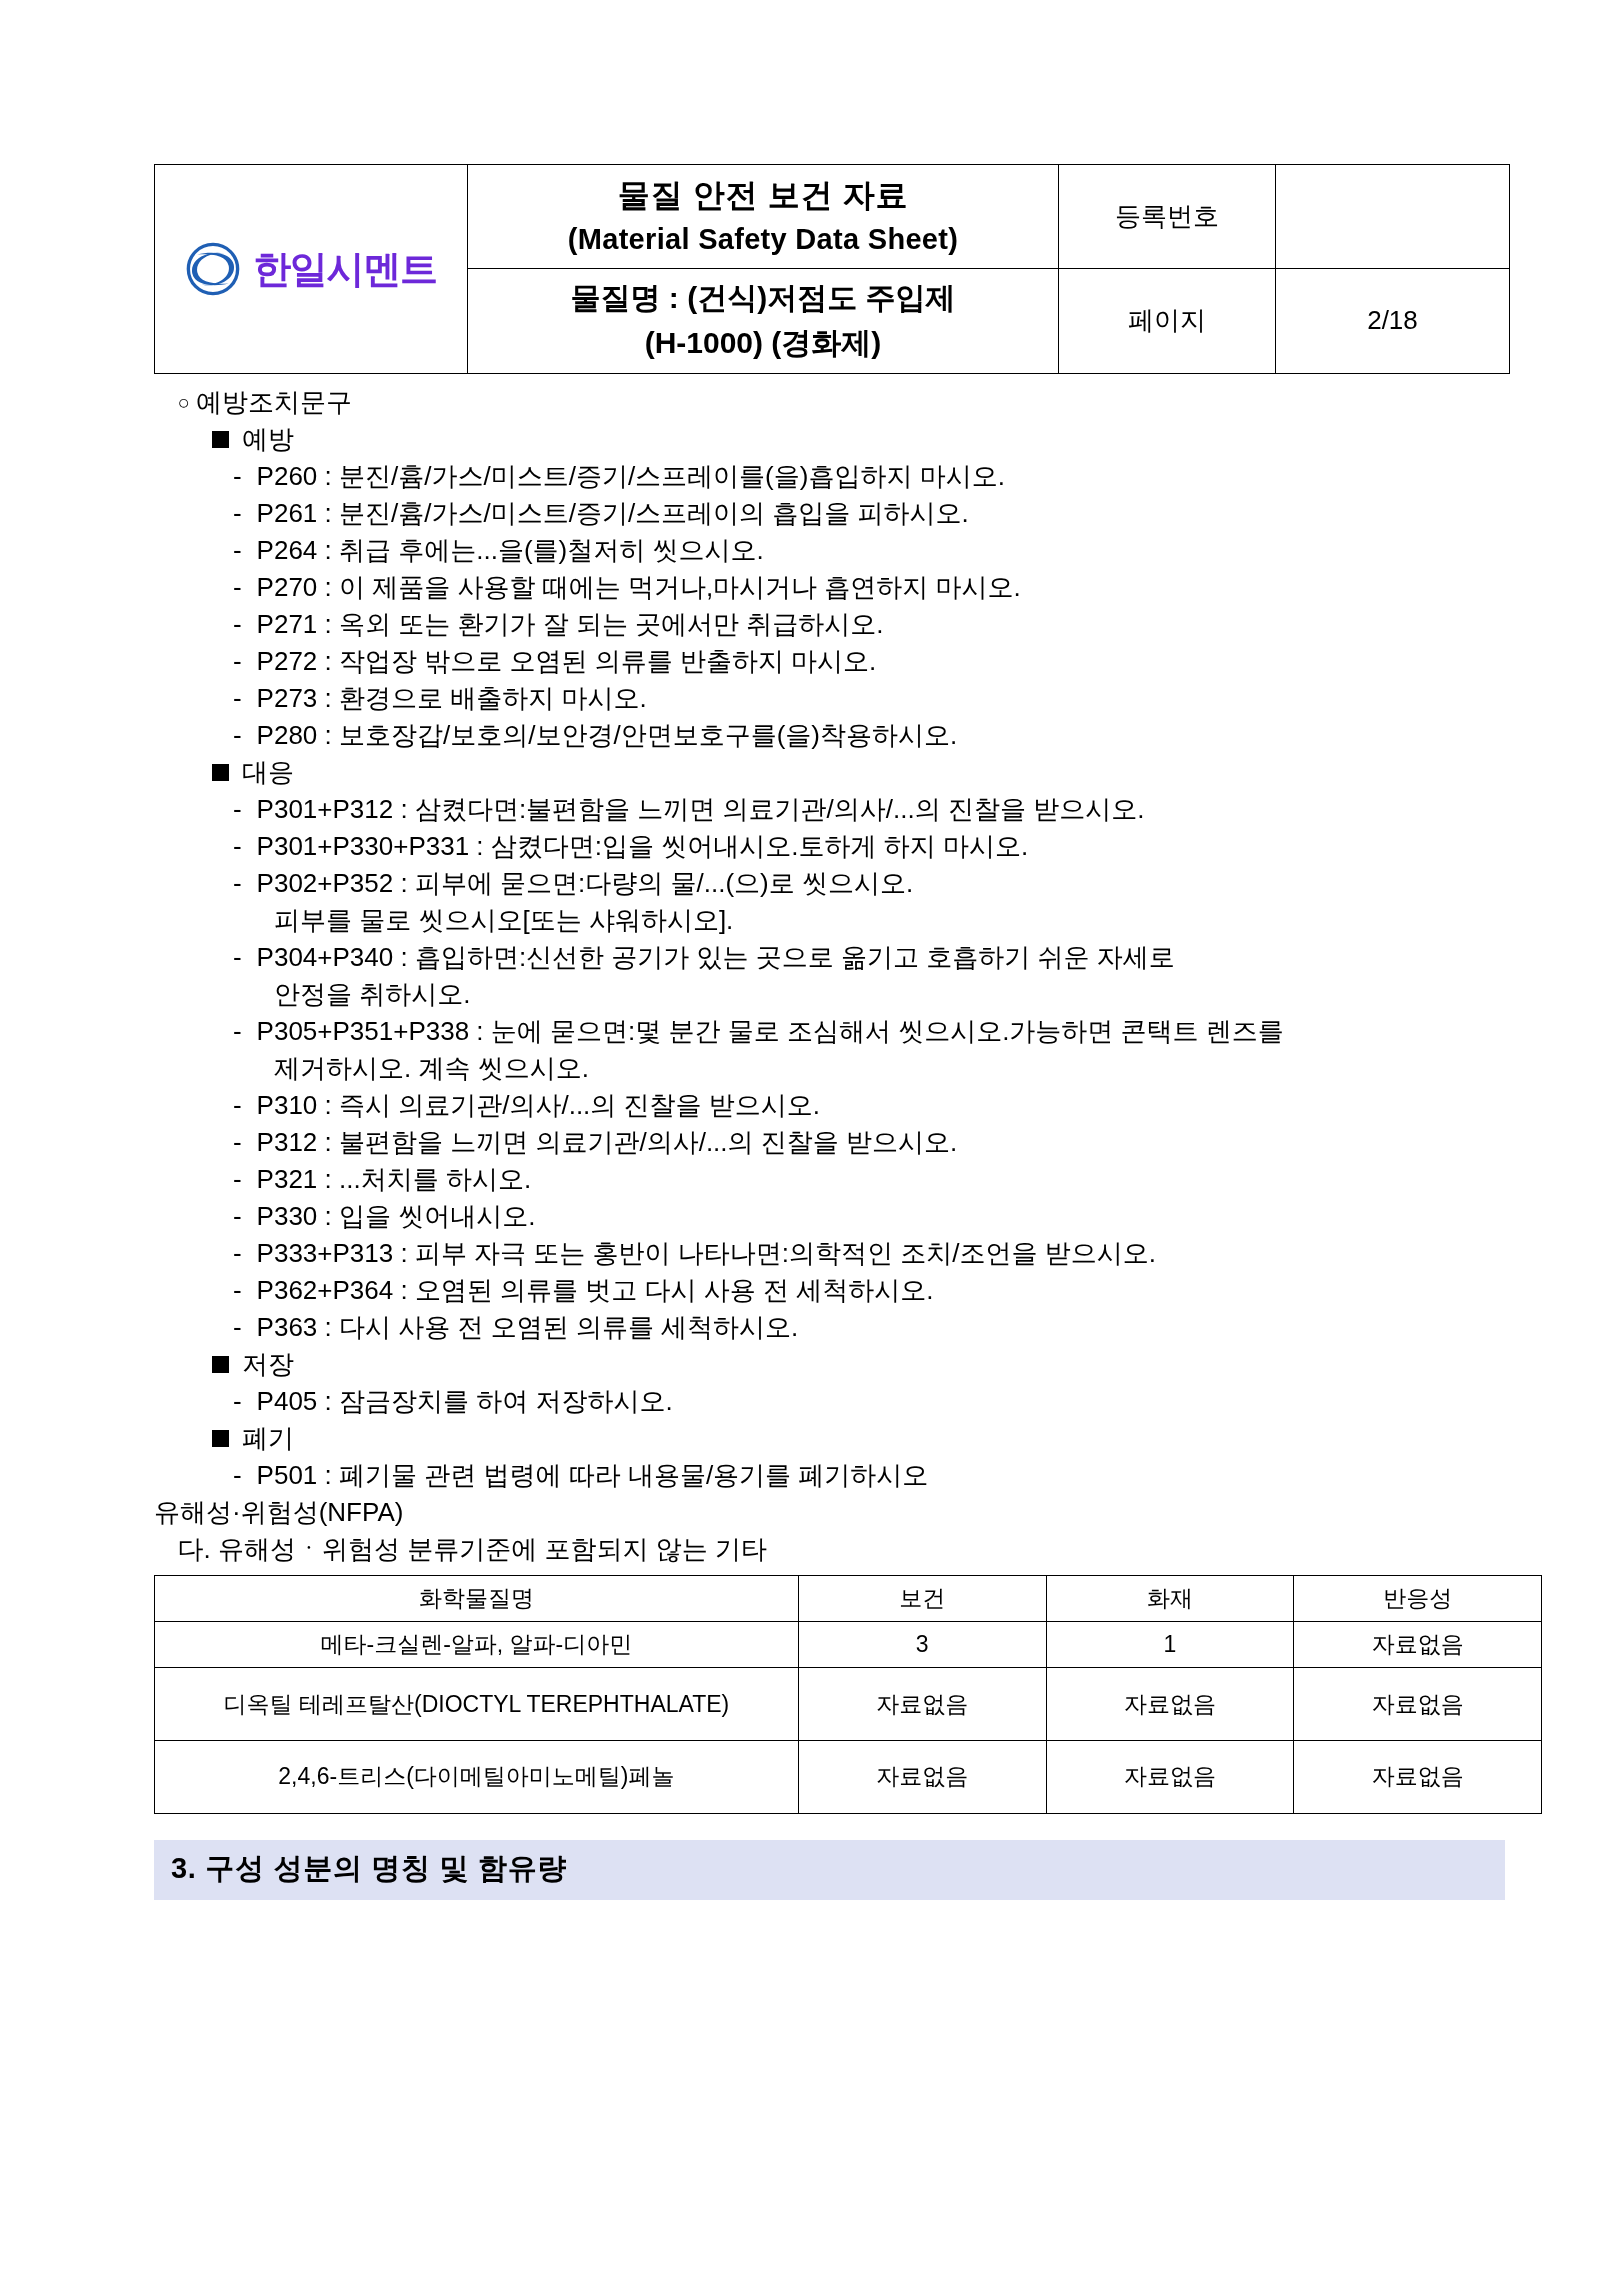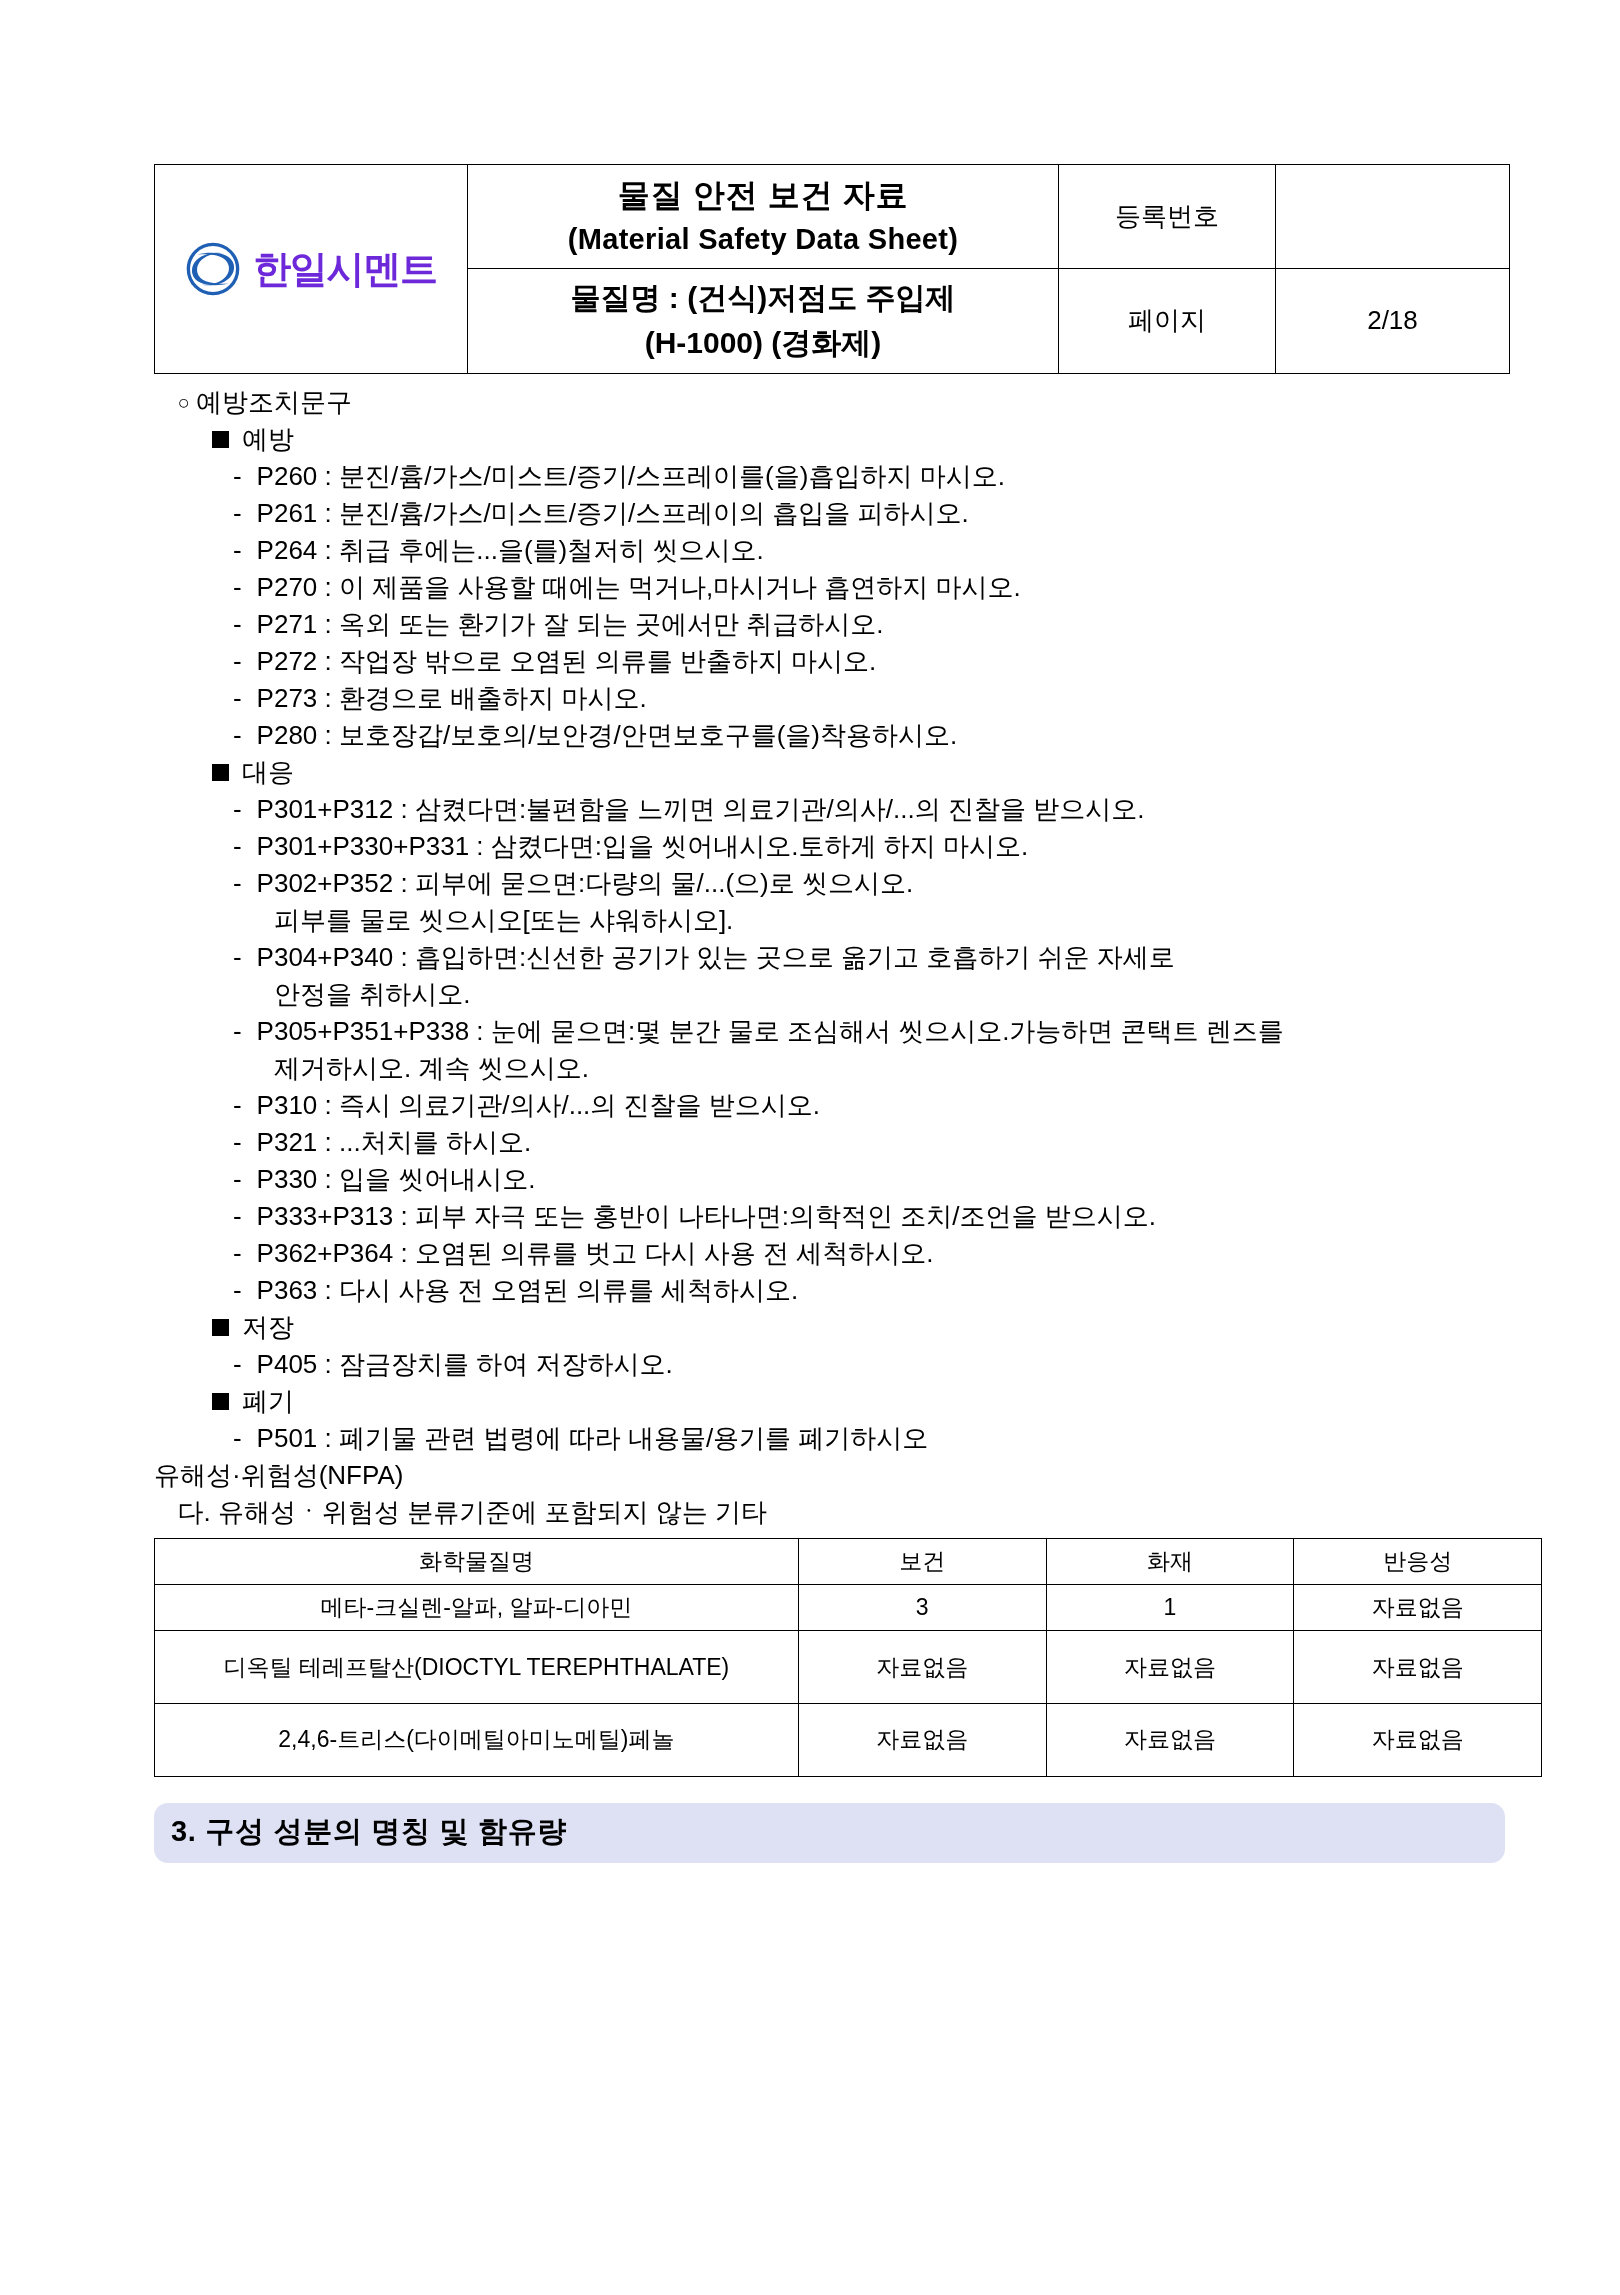--- a/index.html
+++ b/index.html
@@ -195,21 +195,20 @@
   .section-banner {
     width: 1351px;
     box-sizing: border-box;
     background: #dde1f3;
     margin-top: 26px;
     padding: 9.2px 17px 10.5px 17px;
     font-size: 29px;
     font-weight: 700;
     letter-spacing: 0.7px;
     white-space: nowrap;
-    border-radius: 14px;
   }
 </style>
 </head>
 <body>
 
 <div class="page">
 
   <table class="header-table">
     <tbody>
       <tr>
@@ -270,20 +269,21 @@
         <div class="ln lvl-square"><span class="bullet-square"></span><span class="ln-txt">대응</span></div>
         <div class="ln lvl-dash"><span class="bullet-dash">-</span><span class="ln-txt">P301+P312 : 삼켰다면:불편함을 느끼면 의료기관/의사/...의 진찰을 받으시오.</span></div>
         <div class="ln lvl-dash"><span class="bullet-dash">-</span><span class="ln-txt">P301+P330+P331 : 삼켰다면:입을 씻어내시오.토하게 하지 마시오.</span></div>
         <div class="ln lvl-dash"><span class="bullet-dash">-</span><span class="ln-txt">P302+P352 : 피부에 묻으면:다량의 물/...(으)로 씻으시오.</span></div>
         <div class="ln lvl-cont"><span class="ln-txt">피부를 물로 씻으시오[또는 샤워하시오].</span></div>
         <div class="ln lvl-dash"><span class="bullet-dash">-</span><span class="ln-txt">P304+P340 : 흡입하면:신선한 공기가 있는 곳으로 옮기고 호흡하기 쉬운 자세로</span></div>
         <div class="ln lvl-cont"><span class="ln-txt">안정을 취하시오.</span></div>
         <div class="ln lvl-dash"><span class="bullet-dash">-</span><span class="ln-txt">P305+P351+P338 : 눈에 묻으면:몇 분간 물로 조심해서 씻으시오.가능하면 콘택트 렌즈를</span></div>
         <div class="ln lvl-cont"><span class="ln-txt">제거하시오. 계속 씻으시오.</span></div>
         <div class="ln lvl-dash"><span class="bullet-dash">-</span><span class="ln-txt">P310 : 즉시 의료기관/의사/...의 진찰을 받으시오.</span></div>
+        <div class="ln lvl-dash"><span class="bullet-dash">-</span><span class="ln-txt">P312 : 불편함을 느끼면 의료기관/의사/...의 진찰을 받으시오.</span></div>
         <div class="ln lvl-dash"><span class="bullet-dash">-</span><span class="ln-txt">P321 : ...처치를 하시오.</span></div>
         <div class="ln lvl-dash"><span class="bullet-dash">-</span><span class="ln-txt">P330 : 입을 씻어내시오.</span></div>
         <div class="ln lvl-dash"><span class="bullet-dash">-</span><span class="ln-txt">P333+P313 : 피부 자극 또는 홍반이 나타나면:의학적인 조치/조언을 받으시오.</span></div>
         <div class="ln lvl-dash"><span class="bullet-dash">-</span><span class="ln-txt">P362+P364 : 오염된 의류를 벗고 다시 사용 전 세척하시오.</span></div>
         <div class="ln lvl-dash"><span class="bullet-dash">-</span><span class="ln-txt">P363 : 다시 사용 전 오염된 의류를 세척하시오.</span></div>
         <div class="ln lvl-square"><span class="bullet-square"></span><span class="ln-txt">저장</span></div>
         <div class="ln lvl-dash"><span class="bullet-dash">-</span><span class="ln-txt">P405 : 잠금장치를 하여 저장하시오.</span></div>
         <div class="ln lvl-square"><span class="bullet-square"></span><span class="ln-txt">폐기</span></div>
         <div class="ln lvl-dash"><span class="bullet-dash">-</span><span class="ln-txt">P501 : 폐기물 관련 법령에 따라 내용물/용기를 폐기하시오</span></div>
       </div>

